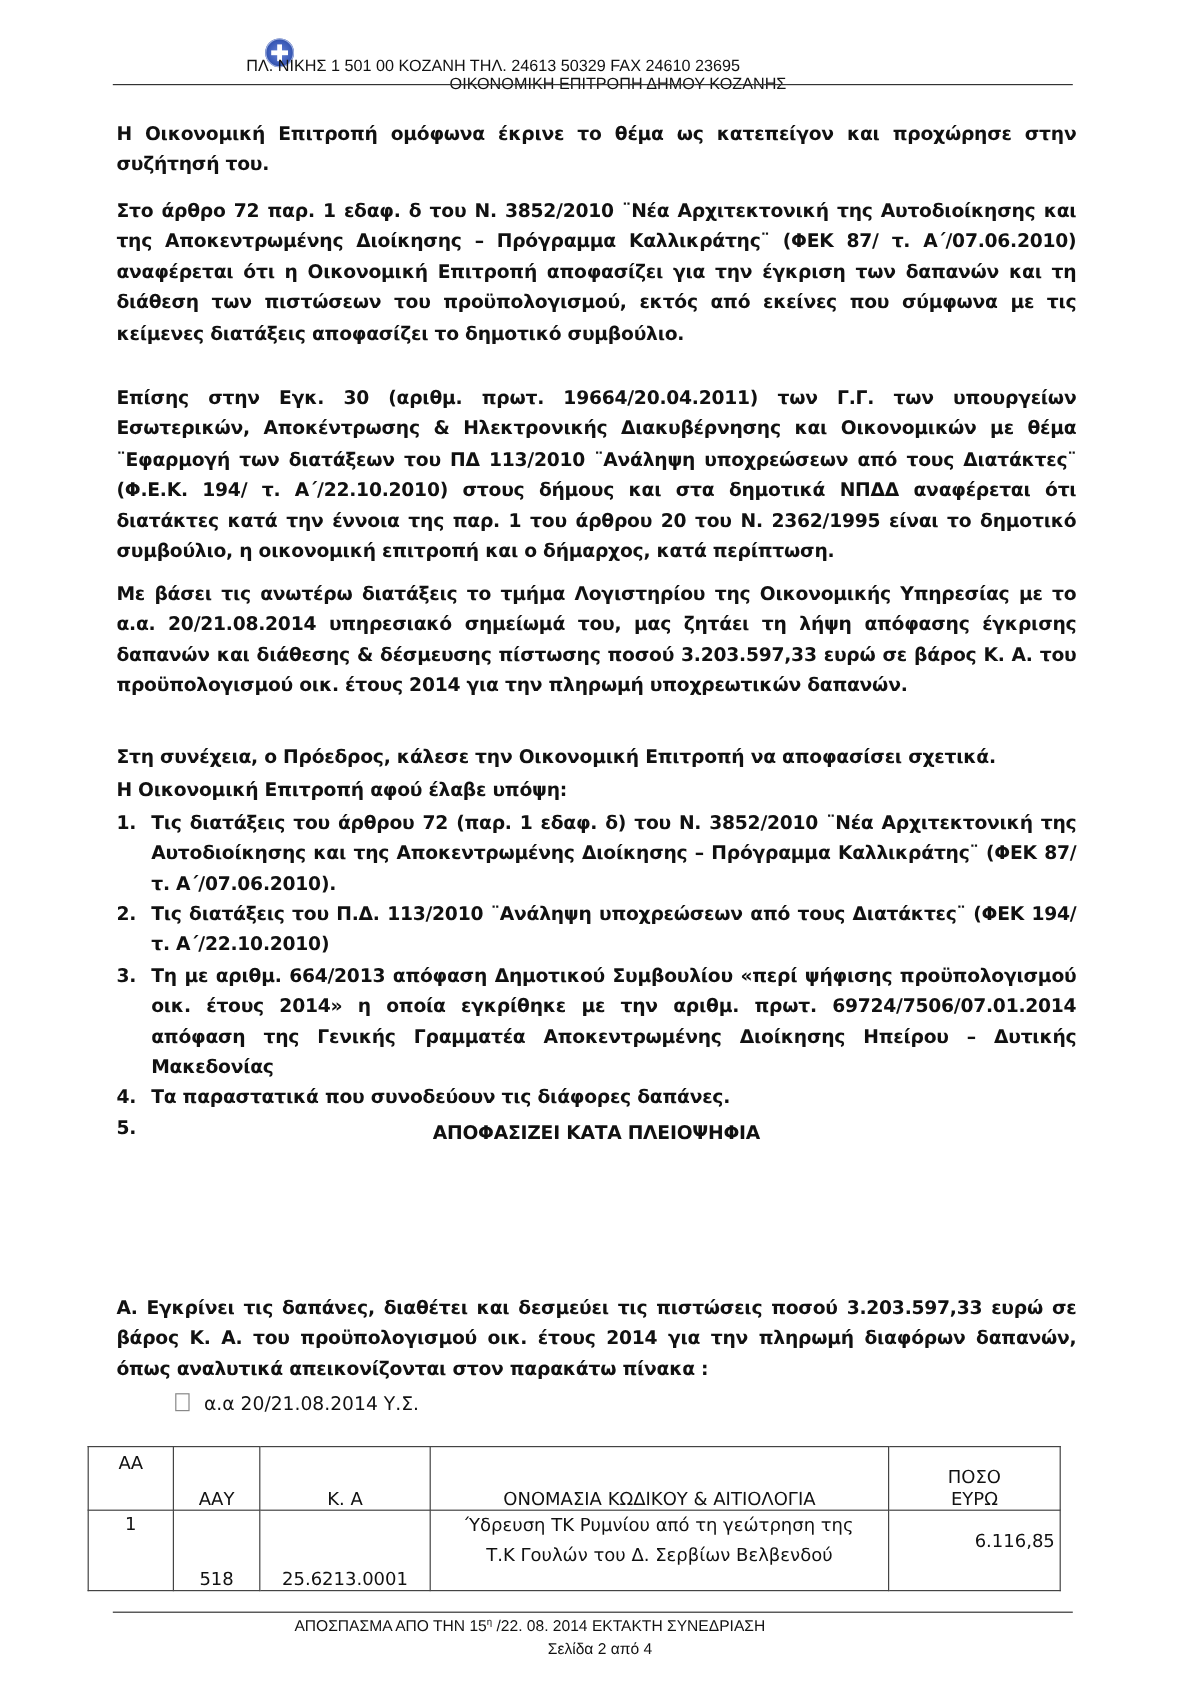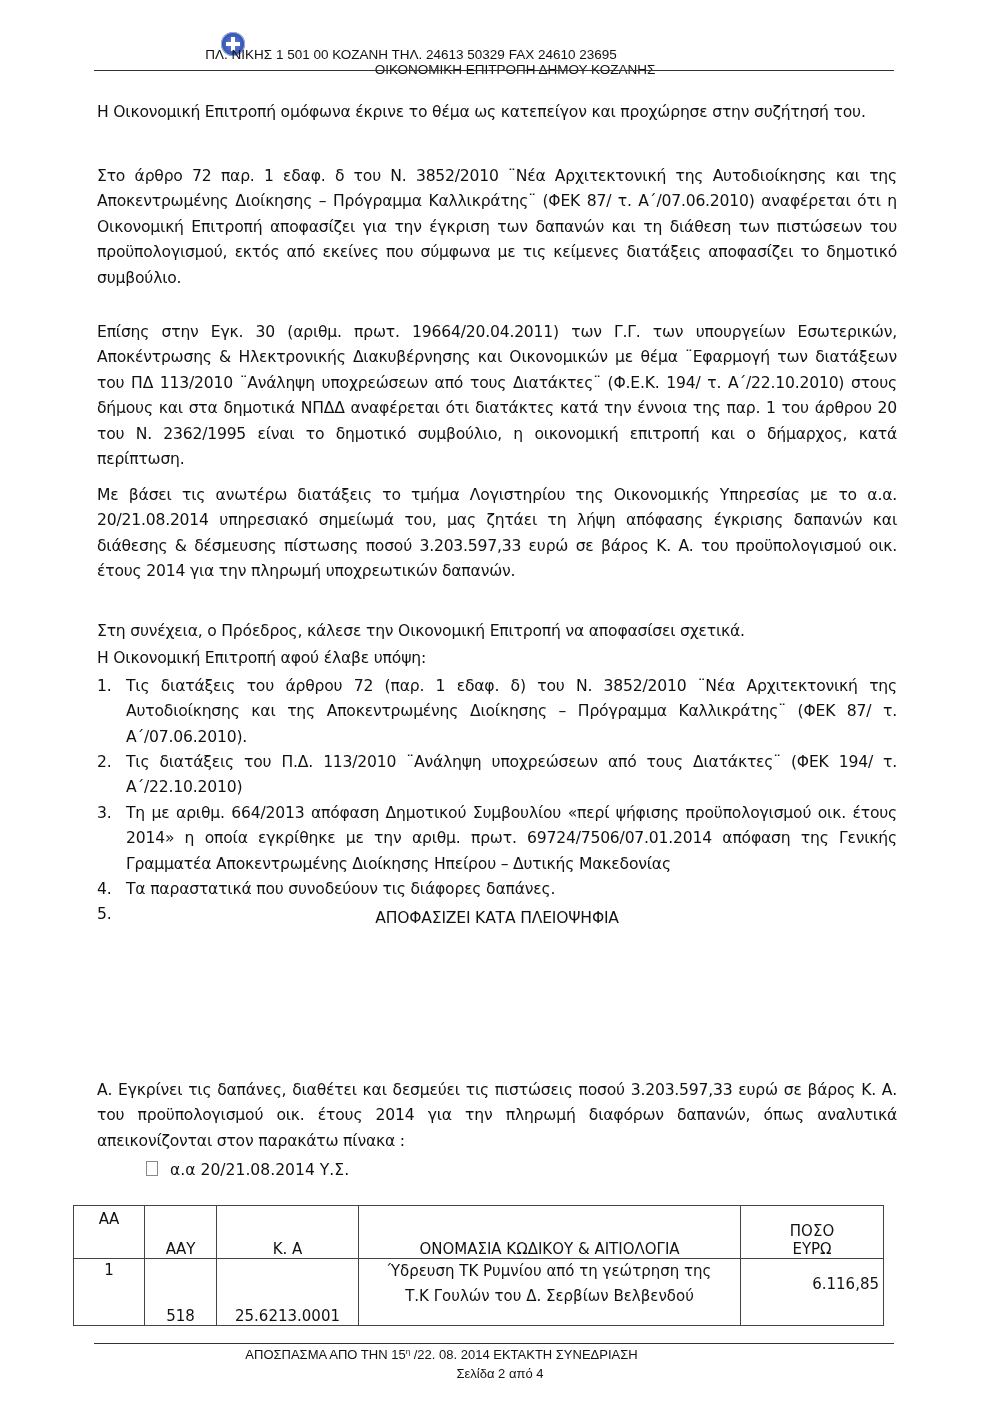--- a/index.html
+++ b/index.html
@@ -5,21 +5,21 @@
   html, body { margin: 0; padding: 0; background: #ffffff; }
   body { width: 1000px; height: 1415px; position: relative; overflow: hidden; color: #111; font-family: "DejaVu Sans Condensed", "DejaVu Sans", sans-serif; }
   .hdr { position: absolute; left: 0; top: 0; width: 1000px; }
   .emblem { position: absolute; left: 221px; top: 32px; width: 24px; height: 24px; border-radius: 50%; background: radial-gradient(circle at 50% 50%, #6a86d6 0%, #3b5bb8 55%, #1f3a8a 100%); box-shadow: 0 0 0 1px #9fb0e0 inset; }
   .emblem::before { content: ""; position: absolute; left: 10px; top: 5px; width: 4px; height: 14px; background: #fff; }
   .emblem::after { content: ""; position: absolute; left: 5px; top: 10px; width: 14px; height: 4px; background: #fff; }
   .hdr-line1 { position: absolute; left: 0; width: 1000px; top: 28px; text-align: center; font-family: "Liberation Sans", sans-serif; font-size: 13.5px; letter-spacing: 0px; padding-left: 30px; box-sizing: border-box; margin-top: 34px; }
   .hdr-line2 { position: absolute; left: 0; width: 792px; top: 47px; text-align: center; font-family: "Liberation Sans", sans-serif; font-size: 13.5px; padding-left: 30px; box-sizing: border-box; }
   .hdr-rule { position: absolute; left: 94px; top: 70px; width: 800px; height: 1px; background: #333; }
 
-  .body-text { position: absolute; left: 97px; width: 800px; font-family: "DejaVu Sans", sans-serif; font-size: 15.6px; line-height: 25.4px; text-align: justify; letter-spacing: -0.2px; }
+  .body-text { position: absolute; left: 97px; width: 800px; font-family: "DejaVu Sans", sans-serif; font-size: 15.6px; line-height: 25.4px; text-align: justify; letter-spacing: -0.2px; font-weight: bold; }
   .p { margin: 0; }
   .ol { margin: 0; padding: 0; list-style: none; }
   .ol li { position: relative; padding-left: 29px; text-align: justify; }
   .ol li .num { position: absolute; left: 0; top: 0; }
   .center { text-align: center; }
   .sub-bullet { position: absolute; left: 146px; font-family: "DejaVu Sans", sans-serif; font-size: 15.6px; }
   .sub-bullet .box { display: inline-block; width: 10px; height: 13px; border: 1px solid #888; margin-right: 12px; vertical-align: -1px; }
 
   table.kt { position: absolute; left: 73px; top: 1205px; border-collapse: collapse; font-family: "DejaVu Sans", sans-serif; font-size: 15px; }
   table.kt td { border: 1px solid #444; padding: 0 4px; vertical-align: bottom; }

